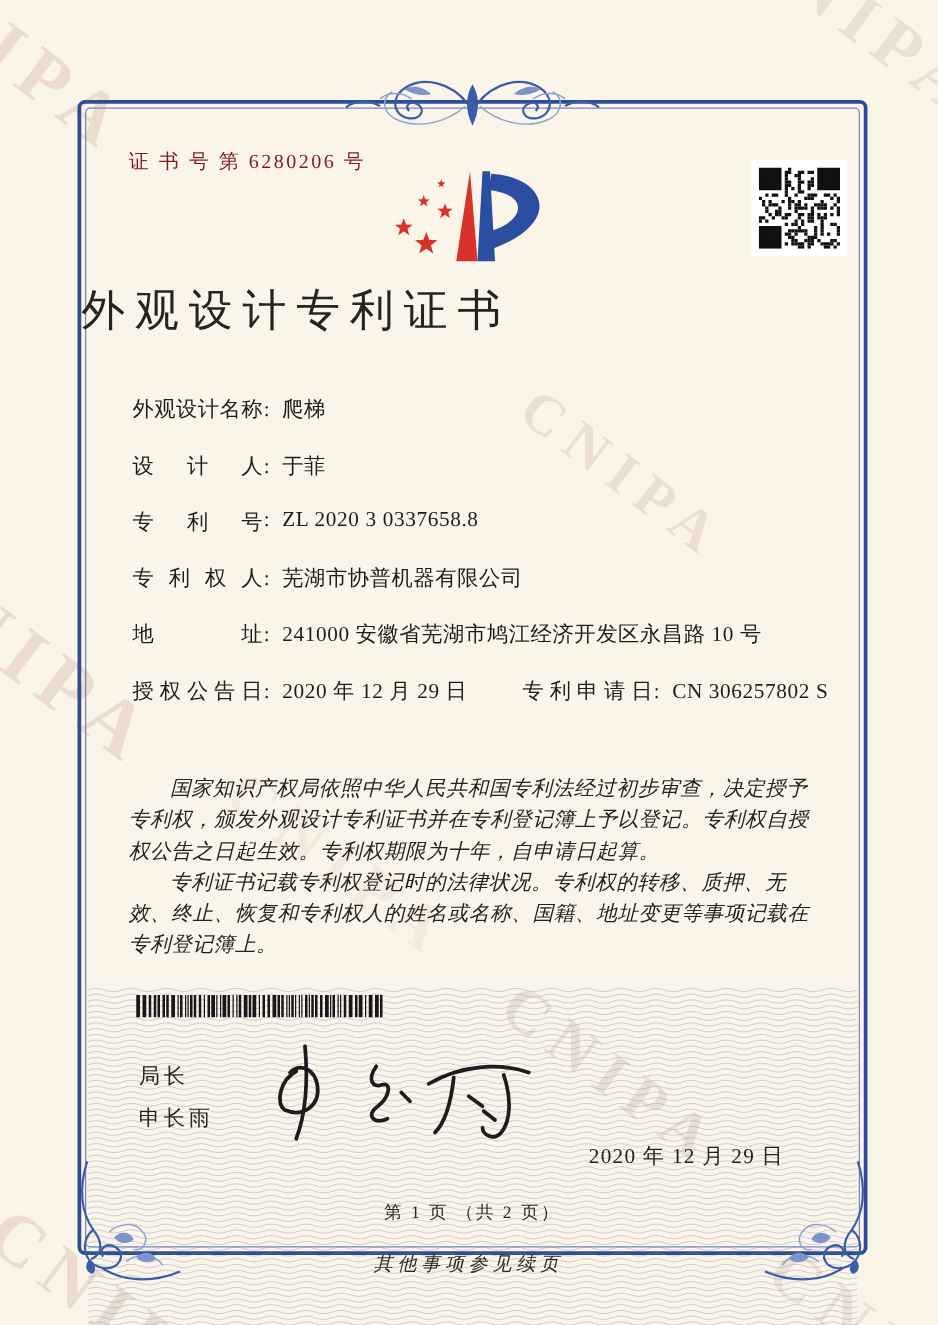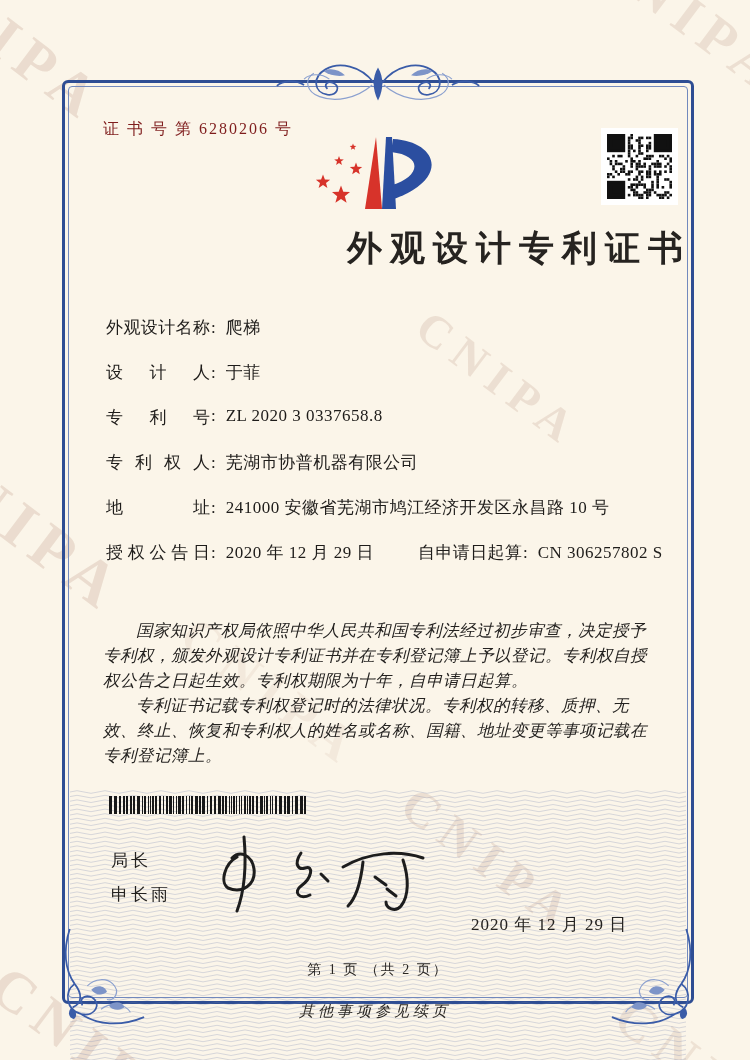--- a/index.html
+++ b/index.html
@@ -11,21 +11,21 @@
       color:#d8c0b0;white-space:nowrap;transform:rotate(37deg);transform-origin:left top;
       letter-spacing:10px;pointer-events:none;z-index:0;}
 
   
   .frame{position:absolute;left:62px;top:80px;width:626px;height:918px;
          border:3px solid #2e4d93;border-radius:6px;z-index:1;}
   .frame-inner{position:absolute;inset:3px;border:1.5px solid #7289bd;border-radius:4px;pointer-events:none;}
 
   .abs{position:absolute;}
   .cert-no{left:38px;top:36px;font-size:16px;letter-spacing:2px;color:#7f1d1d;}
-  .title{left:0;top:142px;width:100%;text-align:right;font-size:35px;font-weight:bold;
+  .title{left:0;top:142px;width:100%;text-align:left;font-size:35px;font-weight:normal;
          letter-spacing:8px;color:#262320;}
   .qr-box{left:536px;top:45px;width:77px;height:77px;background:#fff;padding:0;}
   .qr-box svg{display:block;margin:6px;}
 
   .fields{left:41px;top:233px;width:560px;font-size:17px;color:#1e1c1a;}
   .frow{height:22px;margin-bottom:23px;white-space:nowrap;}
   .flabel{display:inline-block;width:104px;text-align:justify;text-align-last:justify;vertical-align:top;}
   .fcolon{display:inline-block;margin:0 10px 0 1px;}
   .fvalue{letter-spacing:0.5px;}
   .fgroup2{margin-left:44px;}
@@ -396,21 +396,21 @@
       <div class="frow">
         <span class="flabel">专利号</span><span class="fcolon">:</span><span class="fvalue">ZL 2020 3 0337658.8</span>
       </div>
       <div class="frow">
         <span class="flabel">专利权人</span><span class="fcolon">:</span><span class="fvalue">芜湖市协普机器有限公司</span>
       </div>
       <div class="frow">
         <span class="flabel">地址</span><span class="fcolon">:</span><span class="fvalue">241000 安徽省芜湖市鸠江经济开发区永昌路 10 号</span>
       </div>
       <div class="frow">
-        <span class="flabel">授权公告日</span><span class="fcolon">:</span><span class="fvalue">2020 年 12 月 29 日</span><span class="fgroup2"><span class="flabel">自申请日起算</span><span class="fcolon">:</span><span class="fvalue">CN 306257802 S</span></span>
+        <span class="flabel">授权公告日</span><span class="fcolon">:</span><span class="fvalue">2020 年 12 月 29 日</span><span class="fgroup2"><span class="flabel">专利申请日</span><span class="fcolon">:</span><span class="fvalue">CN 306257802 S</span></span>
       </div>
     </div>
 
     <div class="abs paras">
       <p>国家知识产权局依照中华人民共和国专利法经过初步审查，决定授予专利权，颁发外观设计专利证书并在专利登记簿上予以登记。专利权自授权公告之日起生效。专利权期限为十年，自申请日起算。</p>
       <p>专利证书记载专利权登记时的法律状况。专利权的转移、质押、无效、终止、恢复和专利权人的姓名或名称、国籍、地址变更等事项记载在专利登记簿上。</p>
     </div>
 
     <div class="abs barcode">
       <svg id="barcode-svg" width="202" height="18" viewBox="0 0 202 18">

